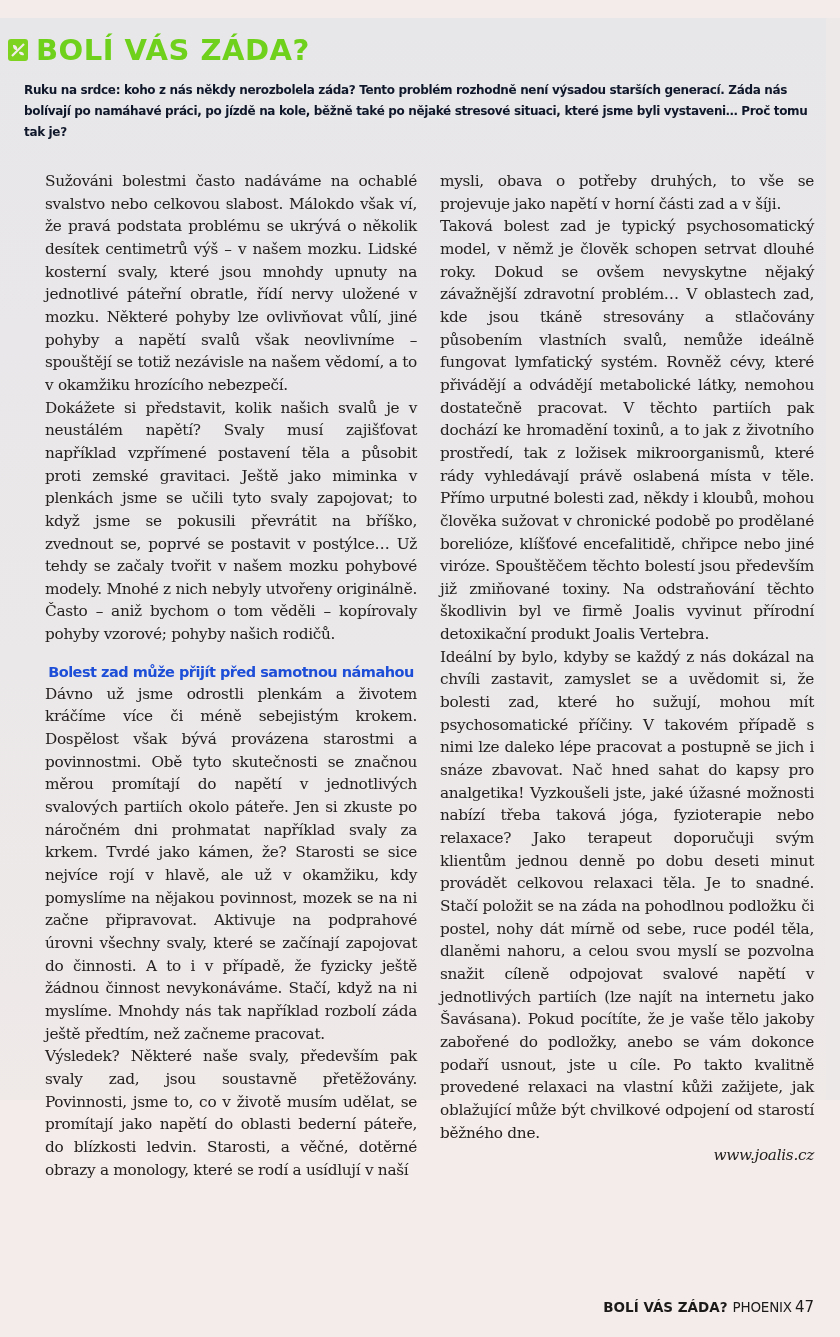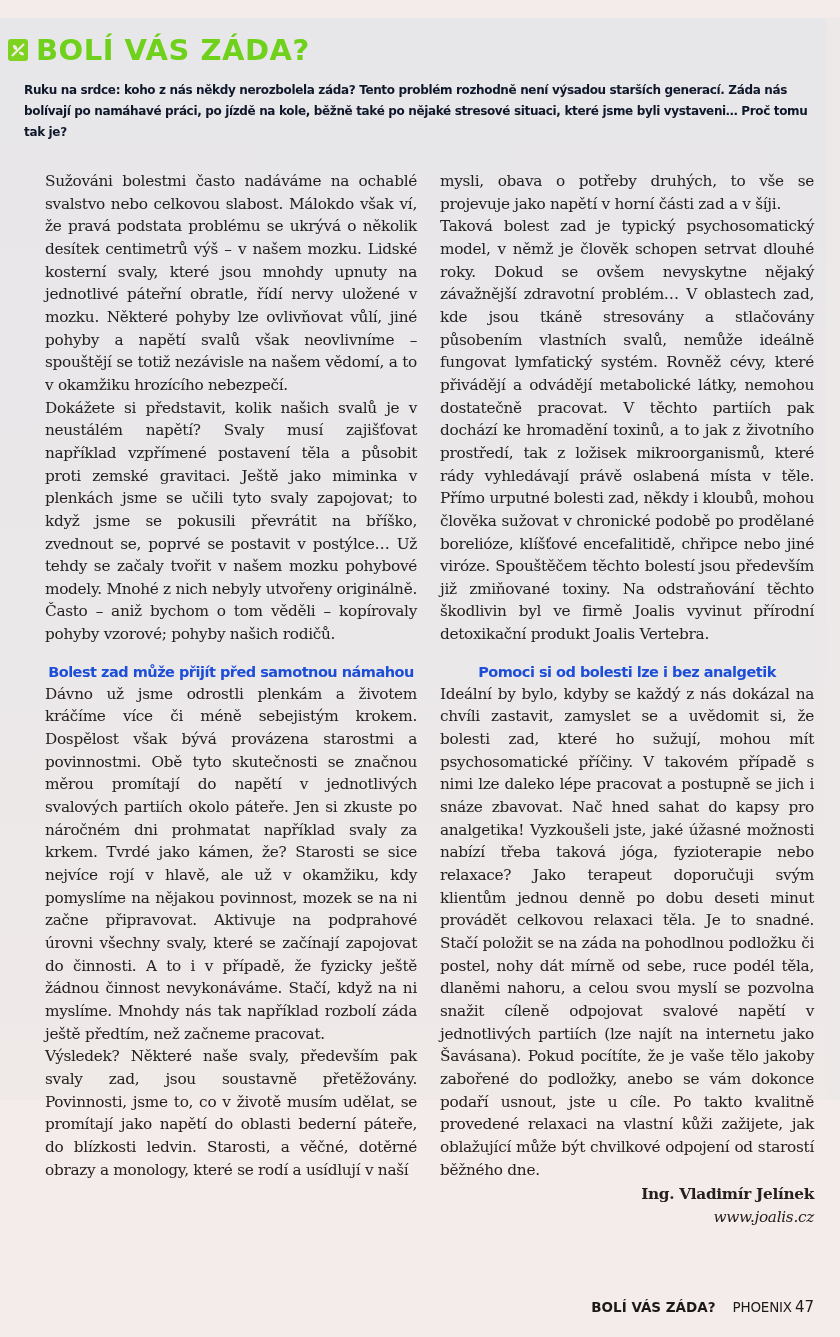--- a/index.html
+++ b/index.html
@@ -50,21 +50,21 @@
       text-align: right !important; font-weight: bold; margin-top: 2px !important;
     }
     .website {
       text-align: right; font-style: italic;
     }
     .footer {
       position: absolute; right: 26px; top: 1298px;
       font-family: "DejaVu Sans", sans-serif; font-size: 13.5px; color: #1c1919;
     }
     .footer .f-bold { font-weight: bold; }
-    .footer .f-mag { margin-left: 17px; letter-spacing: -0.2px; }
+    .footer .f-mag { margin-left: 5px; letter-spacing: -0.2px; }
     .footer .f-page { margin-left: 3px; font-size: 15px; text-align: center; }
   </style>
 </head>
 <body>
 
 <div class="gray-block"></div>
 <div class="gray-block-right"></div>
 
 <div class="header">
   <span class="logo-icon">
@@ -83,21 +83,19 @@
   <p>Sužováni bolestmi často nadáváme na ochablé svalstvo nebo celkovou slabost. Málokdo však ví, že pravá podstata problému se ukrývá o několik desítek centimetrů výš – v našem mozku. Lidské kosterní svaly, které jsou mnohdy upnuty na jednotlivé páteřní obratle, řídí nervy uložené v mozku. Některé pohyby lze ovlivňovat vůlí, jiné pohyby a napětí svalů však neovlivníme – spouštějí se totiž nezávisle na našem vědomí, a to v okamžiku hrozícího nebezpečí.</p>
   <p>Dokážete si představit, kolik našich svalů je v neustálém napětí? Svaly musí zajišťovat například vzpřímené postavení těla a působit proti zemské gravitaci. Ještě jako miminka v plenkách jsme se učili tyto svaly zapojovat; to když jsme se pokusili převrátit na bříško, zvednout se, poprvé se postavit v postýlce… Už tehdy se začaly tvořit v našem mozku pohybové modely. Mnohé z nich nebyly utvořeny originálně. Často – aniž bychom o tom věděli – kopírovaly pohyby vzorové; pohyby našich rodičů.</p>
   <p class="subhead">Bolest zad může přijít před samotnou námahou</p>
   <p>Dávno už jsme odrostli plenkám a životem kráčíme více či méně sebejistým krokem. Dospělost však bývá provázena starostmi a povinnostmi. Obě tyto skutečnosti se značnou měrou promítají do napětí v jednotlivých svalových partiích okolo páteře. Jen si zkuste po náročném dni prohmatat například svaly za krkem. Tvrdé jako kámen, že? Starosti se sice nejvíce rojí v hlavě, ale už v okamžiku, kdy pomyslíme na nějakou povinnost, mozek se na ni začne připravovat. Aktivuje na podprahové úrovni všechny svaly, které se začínají zapojovat do činnosti. A to i v případě, že fyzicky ještě žádnou činnost nevykonáváme. Stačí, když na ni myslíme. Mnohdy nás tak například rozbolí záda ještě předtím, než začneme pracovat.</p>
   <p>Výsledek? Některé naše svaly, především pak svaly zad, jsou soustavně přetěžovány. Povinnosti, jsme to, co v životě musím udělat, se promítají jako napětí do oblasti bederní páteře, do blízkosti ledvin. Starosti, a věčné, dotěrné obrazy a monology, které se rodí a usídlují v naší</p>
 </div>
 
 <div class="col col-right">
   <p>mysli, obava o potřeby druhých, to vše se projevuje jako napětí v horní části zad a v šíji.</p>
   <p>Taková bolest zad je typický psychosomatický model, v němž je člověk schopen setrvat dlouhé roky. Dokud se ovšem nevyskytne nějaký závažnější zdravotní problém… V oblastech zad, kde jsou tkáně stresovány a stlačovány působením vlastních svalů, nemůže ideálně fungovat lymfatický systém. Rovněž cévy, které přivádějí a odvádějí metabolické látky, nemohou dostatečně pracovat. V těchto partiích pak dochází ke hromadění toxinů, a to jak z životního prostředí, tak z ložisek mikroorganismů, které rády vyhledávají právě oslabená místa v těle. Přímo urputné bolesti zad, někdy i kloubů, mohou člověka sužovat v chronické podobě po prodělané borelióze, klíšťové encefalitidě, chřipce nebo jiné viróze. Spouštěčem těchto bolestí jsou především již zmiňované toxiny. Na odstraňování těchto škodlivin byl ve firmě Joalis vyvinut přírodní detoxikační produkt Joalis Vertebra.</p>
-  <p class="subhead">Pomoci si od bolesti lze i bez analgetik</p>
   <p>Ideální by bylo, kdyby se každý z nás dokázal na chvíli zastavit, zamyslet se a uvědomit si, že bolesti zad, které ho sužují, mohou mít psychosomatické příčiny. V takovém případě s nimi lze daleko lépe pracovat a postupně se jich i snáze zbavovat. Nač hned sahat do kapsy pro analgetika! Vyzkoušeli jste, jaké úžasné možnosti nabízí třeba taková jóga, fyzioterapie nebo relaxace? Jako terapeut doporučuji svým klientům jednou denně po dobu deseti minut provádět celkovou relaxaci těla. Je to snadné. Stačí položit se na záda na pohodlnou podložku či postel, nohy dát mírně od sebe, ruce podél těla, dlaněmi nahoru, a celou svou myslí se pozvolna snažit cíleně odpojovat svalové napětí v jednotlivých partiích (lze najít na internetu jako Šavásana). Pokud pocítíte, že je vaše tělo jakoby zabořené do podložky, anebo se vám dokonce podaří usnout, jste u cíle. Po takto kvalitně provedené relaxaci na vlastní kůži zažijete, jak oblažující může být chvilkové odpojení od starostí běžného dne.</p>
-  <p class="author">Ing. Vladimír Jelínek</p>
   <p class="website">www.joalis.cz</p>
 </div>
 
 <div class="footer">
   <span class="f-bold">BOLÍ VÁS ZÁDA?</span><span class="f-mag">PHOENIX</span><span class="f-page">47</span>
 </div>
 
 </body></html>

